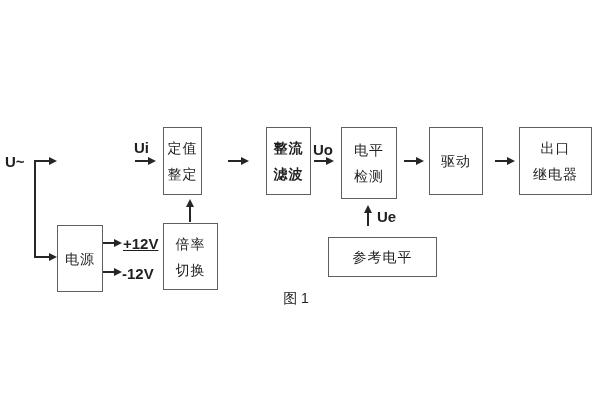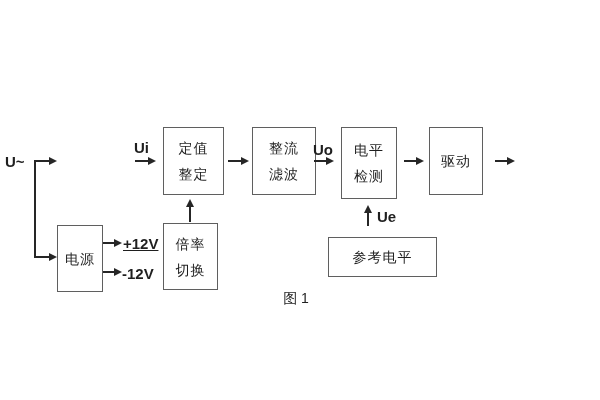--- a/index.html
+++ b/index.html
@@ -78,39 +78,43 @@
 
   <div>
     <div class="hline" style="left:34px; top:160px; width:15px;"></div>
     <div class="head-right" style="left:49px; top:157px;"></div>
     <div class="vline" style="left:34px; top:160px; height:98px;"></div>
     <div class="hline" style="left:34px; top:256px; width:15px;"></div>
     <div class="head-right" style="left:49px; top:253px;"></div>
   </div>
 
 
-  <div class="box" style="left:163px; top:127px; width:61px; height:68px;">
+  <div class="box" style="left:163px; top:127px; width:39px; height:68px;">
     <span>定值</span>
     <span>整定</span>
   </div>
 
-  <div class="box" style="left:252px; top:127px; width:64px; height:68px;">
+  <div class="box" style="left:266px; top:127px; width:45px; height:68px;font-weight:bold;">
     <span>整流</span>
     <span>滤波</span>
   </div>
 
   <div class="box" style="left:341px; top:127px; width:56px; height:72px;">
     <span>电平</span>
     <span>检测</span>
   </div>
 
   <div class="box" style="left:429px; top:127px; width:54px; height:68px;">
     <span>驱动</span>
   </div>
 
+  <div class="box" style="left:519px; top:127px; width:73px; height:68px;">
+    <span>出口</span>
+    <span>继电器</span>
+  </div>
 
   <div class="sig" style="left:134px; top:140px;">Ui</div>
   <div>
     <div class="hline" style="left:135px; top:160px; width:13px;"></div>
     <div class="head-right" style="left:148px; top:157px;"></div>
   </div>
 
   <div>
     <div class="hline" style="left:228px; top:160px; width:13px;"></div>
     <div class="head-right" style="left:241px; top:157px;"></div>

